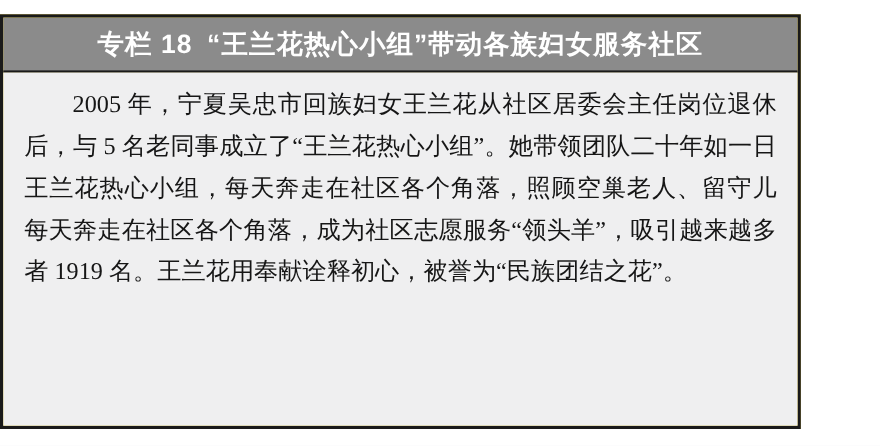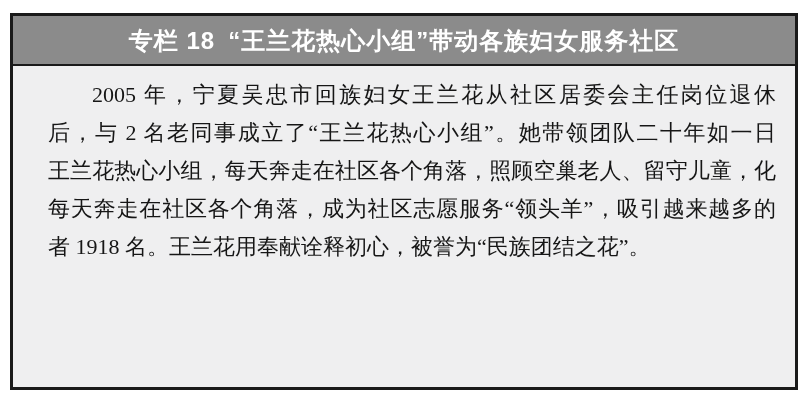--- a/index.html
+++ b/index.html
@@ -12,23 +12,23 @@
     font-family: "Liberation Serif", "DejaVu Serif", serif;
   }
   .page {
     position: relative;
     width: 800px;
     height: 405px;
     background: #ffffff;
   }
   .panel {
     position: absolute;
-    left: 10px;
+    left: 0;
     top: 13px;
-    width: 788px;
+    width: 728px;
     box-sizing: border-box;
     border: 3px solid #1a1a1a;
     background: #fde047;
   }
   .panel-header {
     box-sizing: border-box;
     height: 50px;
     line-height: 50px;
     background: #8b8b8b;
     border-bottom: 2px solid #1a1a1a;
@@ -52,39 +52,38 @@
     color: #161616;
     font-size: 22px;
   }
   .line {
     height: 38px;
     line-height: 38px;
     text-align: justify;
     text-align-last: justify;
     overflow: hidden;
     white-space: normal;
-    margin-left: 16px;
   }
   .line.first {
     text-indent: 44px;
   }
   .line.last {
     text-align: left;
     text-align-last: auto;
   }
 </style>
 </head>
 <body>
 
 <div class="page">
   <div class="panel">
     <div class="panel-header">
       <span class="title-label">专栏 18</span><span>“王兰花热心小组”带动各族妇女服务社区</span>
     </div>
     <div class="panel-body">
       <div class="line first">2005 年，宁夏吴忠市回族妇女王兰花从社区居委会主任岗位退休</div>
-      <div class="line">后，与 2 名老同事成立了“王兰花热心小组”。她带领团队二十年如一日</div>
+      <div class="line">后，与 5 名老同事成立了“王兰花热心小组”。她带领团队二十年如一日</div>
       <div class="line">王兰花热心小组，每天奔走在社区各个角落，照顾空巢老人、留守儿童，化</div>
       <div class="line">每天奔走在社区各个角落，成为社区志愿服务“领头羊”，吸引越来越多的</div>
-      <div class="line last">者 1918 名。王兰花用奉献诠释初心，被誉为“民族团结之花”。</div>
+      <div class="line last">者 1919 名。王兰花用奉献诠释初心，被誉为“民族团结之花”。</div>
     </div>
   </div>
 </div>
 
 </body></html>

